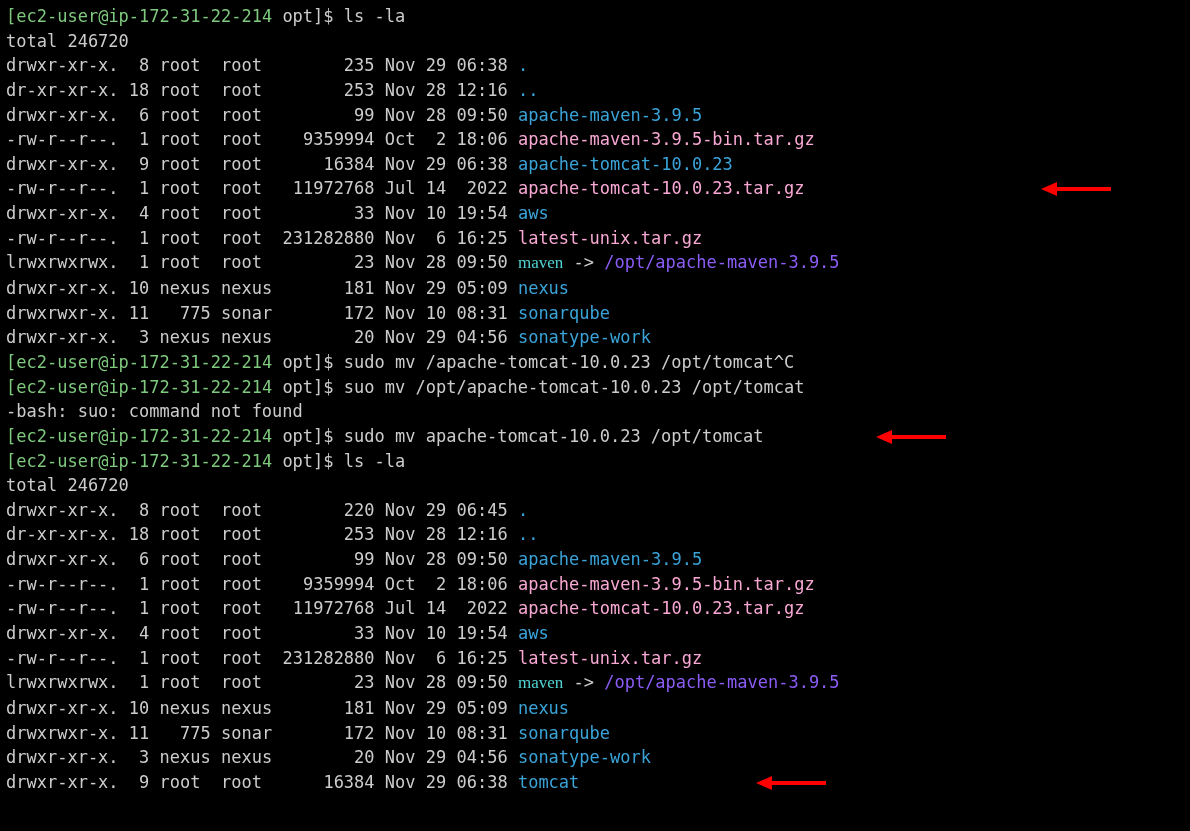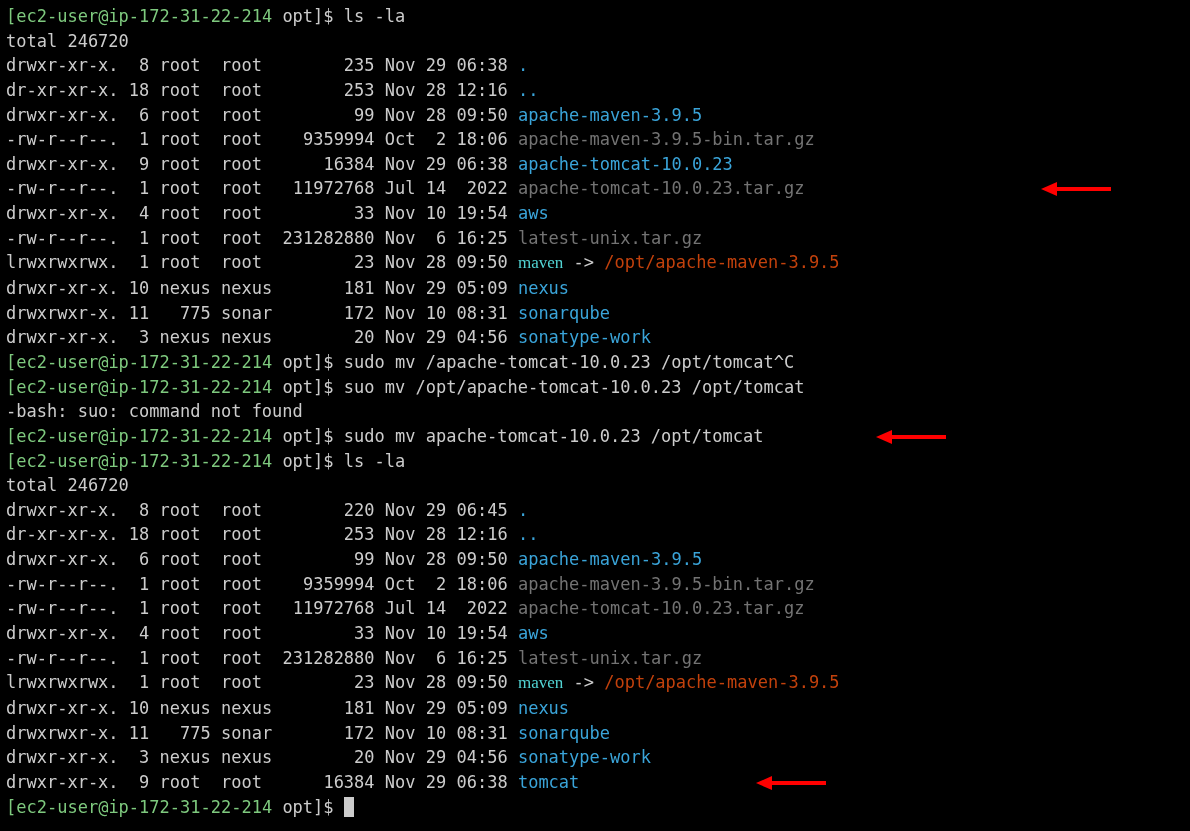--- a/index.html
+++ b/index.html
@@ -1,30 +1,30 @@
 <!DOCTYPE html>
 <html><head>
 <meta charset="utf-8">
 <style>
   html,body{margin:0;padding:0;background:#000;color:#ccc;font-family:"Menlo","Consolas","DejaVu Sans Mono",monospace;font-size:17px;line-height:1.45;}
   .term{white-space:pre;padding:4px 6px;}
   .dir{color:#3aa4d9;}
   .sym{color:#52d4d4;font-family:Liberation Serif, serif;}
-  .tgt{color:#c2410c;}
-  .arch{color:#737373;}
+  .tgt{color:#8b5cf6;}
+  .arch{color:#f9a8d4;}
   .green{color:#7ec97e;}
   .cursor{display:inline-block;width:0.6em;height:1.15em;background:#ccc;vertical-align:text-bottom;}
   .arrow{position:absolute;z-index:2;}
   .rel{position:relative;}
 </style>
 </head>
 <body>
 
 <div class="term" id="term"><div class="rel"><span class="green">[ec2-user</span><span class="green">@</span><span class="green">ip-172-31-22-214</span><span> opt]</span><span>$ </span><span>ls -la</span></div><div>total 246720</div><div class="rel"><span>drwxr-xr-x.</span> <span> 8</span> <span>root </span> <span>root </span> <span>      235</span> <span>Nov 29 06:38</span> <span class="dir">.</span></div><div class="rel"><span>dr-xr-xr-x.</span> <span>18</span> <span>root </span> <span>root </span> <span>      253</span> <span>Nov 28 12:16</span> <span class="dir">..</span></div><div class="rel"><span>drwxr-xr-x.</span> <span> 6</span> <span>root </span> <span>root </span> <span>       99</span> <span>Nov 28 09:50</span> <span class="dir">apache-maven-3.9.5</span></div><div class="rel"><span>-rw-r--r--.</span> <span> 1</span> <span>root </span> <span>root </span> <span>  9359994</span> <span>Oct  2 18:06</span> <span class="arch">apache-maven-3.9.5-bin.tar.gz</span></div><div class="rel"><span>drwxr-xr-x.</span> <span> 9</span> <span>root </span> <span>root </span> <span>    16384</span> <span>Nov 29 06:38</span> <span class="dir">apache-tomcat-10.0.23</span></div><div class="rel"><span>-rw-r--r--.</span> <span> 1</span> <span>root </span> <span>root </span> <span> 11972768</span> <span>Jul 14  2022</span> <span class="arch">apache-tomcat-10.0.23.tar.gz</span><span class="arrow" style="left:1035px;top:4px;"><svg width="70" height="18" viewBox="0 0 70 18">
           <line x1="70" y1="9" x2="14" y2="9" stroke="#ff0000" stroke-width="4"></line>
           <polygon points="0,9 16,2 16,16" fill="#ff0000"></polygon>
         </svg></span></div><div class="rel"><span>drwxr-xr-x.</span> <span> 4</span> <span>root </span> <span>root </span> <span>       33</span> <span>Nov 10 19:54</span> <span class="dir">aws</span></div><div class="rel"><span>-rw-r--r--.</span> <span> 1</span> <span>root </span> <span>root </span> <span>231282880</span> <span>Nov  6 16:25</span> <span class="arch">latest-unix.tar.gz</span></div><div class="rel"><span>lrwxrwxrwx.</span> <span> 1</span> <span>root </span> <span>root </span> <span>       23</span> <span>Nov 28 09:50</span> <span class="sym">maven</span><span> -&gt; </span><span class="tgt">/opt/apache-maven-3.9.5</span></div><div class="rel"><span>drwxr-xr-x.</span> <span>10</span> <span>nexus</span> <span>nexus</span> <span>      181</span> <span>Nov 29 05:09</span> <span class="dir">nexus</span></div><div class="rel"><span>drwxrwxr-x.</span> <span>11</span> <span>  775</span> <span>sonar</span> <span>      172</span> <span>Nov 10 08:31</span> <span class="dir">sonarqube</span></div><div class="rel"><span>drwxr-xr-x.</span> <span> 3</span> <span>nexus</span> <span>nexus</span> <span>       20</span> <span>Nov 29 04:56</span> <span class="dir">sonatype-work</span></div><div class="rel"><span class="green">[ec2-user</span><span class="green">@</span><span class="green">ip-172-31-22-214</span><span> opt]</span><span>$ </span><span>sudo mv /apache-tomcat-10.0.23 /opt/tomcat^C</span></div><div class="rel"><span class="green">[ec2-user</span><span class="green">@</span><span class="green">ip-172-31-22-214</span><span> opt]</span><span>$ </span><span>suo mv /opt/apache-tomcat-10.0.23 /opt/tomcat</span></div><div>-bash: suo: command not found</div><div class="rel"><span class="green">[ec2-user</span><span class="green">@</span><span class="green">ip-172-31-22-214</span><span> opt]</span><span>$ </span><span>sudo mv apache-tomcat-10.0.23 /opt/tomcat</span><span class="arrow" style="left:870px;top:4px;"><svg width="70" height="18" viewBox="0 0 70 18">
           <line x1="70" y1="9" x2="14" y2="9" stroke="#ff0000" stroke-width="4"></line>
           <polygon points="0,9 16,2 16,16" fill="#ff0000"></polygon>
         </svg></span></div><div class="rel"><span class="green">[ec2-user</span><span class="green">@</span><span class="green">ip-172-31-22-214</span><span> opt]</span><span>$ </span><span>ls -la</span></div><div>total 246720</div><div class="rel"><span>drwxr-xr-x.</span> <span> 8</span> <span>root </span> <span>root </span> <span>      220</span> <span>Nov 29 06:45</span> <span class="dir">.</span></div><div class="rel"><span>dr-xr-xr-x.</span> <span>18</span> <span>root </span> <span>root </span> <span>      253</span> <span>Nov 28 12:16</span> <span class="dir">..</span></div><div class="rel"><span>drwxr-xr-x.</span> <span> 6</span> <span>root </span> <span>root </span> <span>       99</span> <span>Nov 28 09:50</span> <span class="dir">apache-maven-3.9.5</span></div><div class="rel"><span>-rw-r--r--.</span> <span> 1</span> <span>root </span> <span>root </span> <span>  9359994</span> <span>Oct  2 18:06</span> <span class="arch">apache-maven-3.9.5-bin.tar.gz</span></div><div class="rel"><span>-rw-r--r--.</span> <span> 1</span> <span>root </span> <span>root </span> <span> 11972768</span> <span>Jul 14  2022</span> <span class="arch">apache-tomcat-10.0.23.tar.gz</span></div><div class="rel"><span>drwxr-xr-x.</span> <span> 4</span> <span>root </span> <span>root </span> <span>       33</span> <span>Nov 10 19:54</span> <span class="dir">aws</span></div><div class="rel"><span>-rw-r--r--.</span> <span> 1</span> <span>root </span> <span>root </span> <span>231282880</span> <span>Nov  6 16:25</span> <span class="arch">latest-unix.tar.gz</span></div><div class="rel"><span>lrwxrwxrwx.</span> <span> 1</span> <span>root </span> <span>root </span> <span>       23</span> <span>Nov 28 09:50</span> <span class="sym">maven</span><span> -&gt; </span><span class="tgt">/opt/apache-maven-3.9.5</span></div><div class="rel"><span>drwxr-xr-x.</span> <span>10</span> <span>nexus</span> <span>nexus</span> <span>      181</span> <span>Nov 29 05:09</span> <span class="dir">nexus</span></div><div class="rel"><span>drwxrwxr-x.</span> <span>11</span> <span>  775</span> <span>sonar</span> <span>      172</span> <span>Nov 10 08:31</span> <span class="dir">sonarqube</span></div><div class="rel"><span>drwxr-xr-x.</span> <span> 3</span> <span>nexus</span> <span>nexus</span> <span>       20</span> <span>Nov 29 04:56</span> <span class="dir">sonatype-work</span></div><div class="rel"><span>drwxr-xr-x.</span> <span> 9</span> <span>root </span> <span>root </span> <span>    16384</span> <span>Nov 29 06:38</span> <span class="dir">tomcat</span><span class="arrow" style="left:750px;top:4px;"><svg width="70" height="18" viewBox="0 0 70 18">
           <line x1="70" y1="9" x2="14" y2="9" stroke="#ff0000" stroke-width="4"></line>
           <polygon points="0,9 16,2 16,16" fill="#ff0000"></polygon>
-        </svg></span></div><div class="rel"><span class="green">[ec2-user</span><span class="green">@</span><span class="green">ip-172-31-22-214</span><span> opt]</span><span>$ </span><span class="cursor"></span></div></div>
+        </svg></span></div></div>
 
 </body></html>

